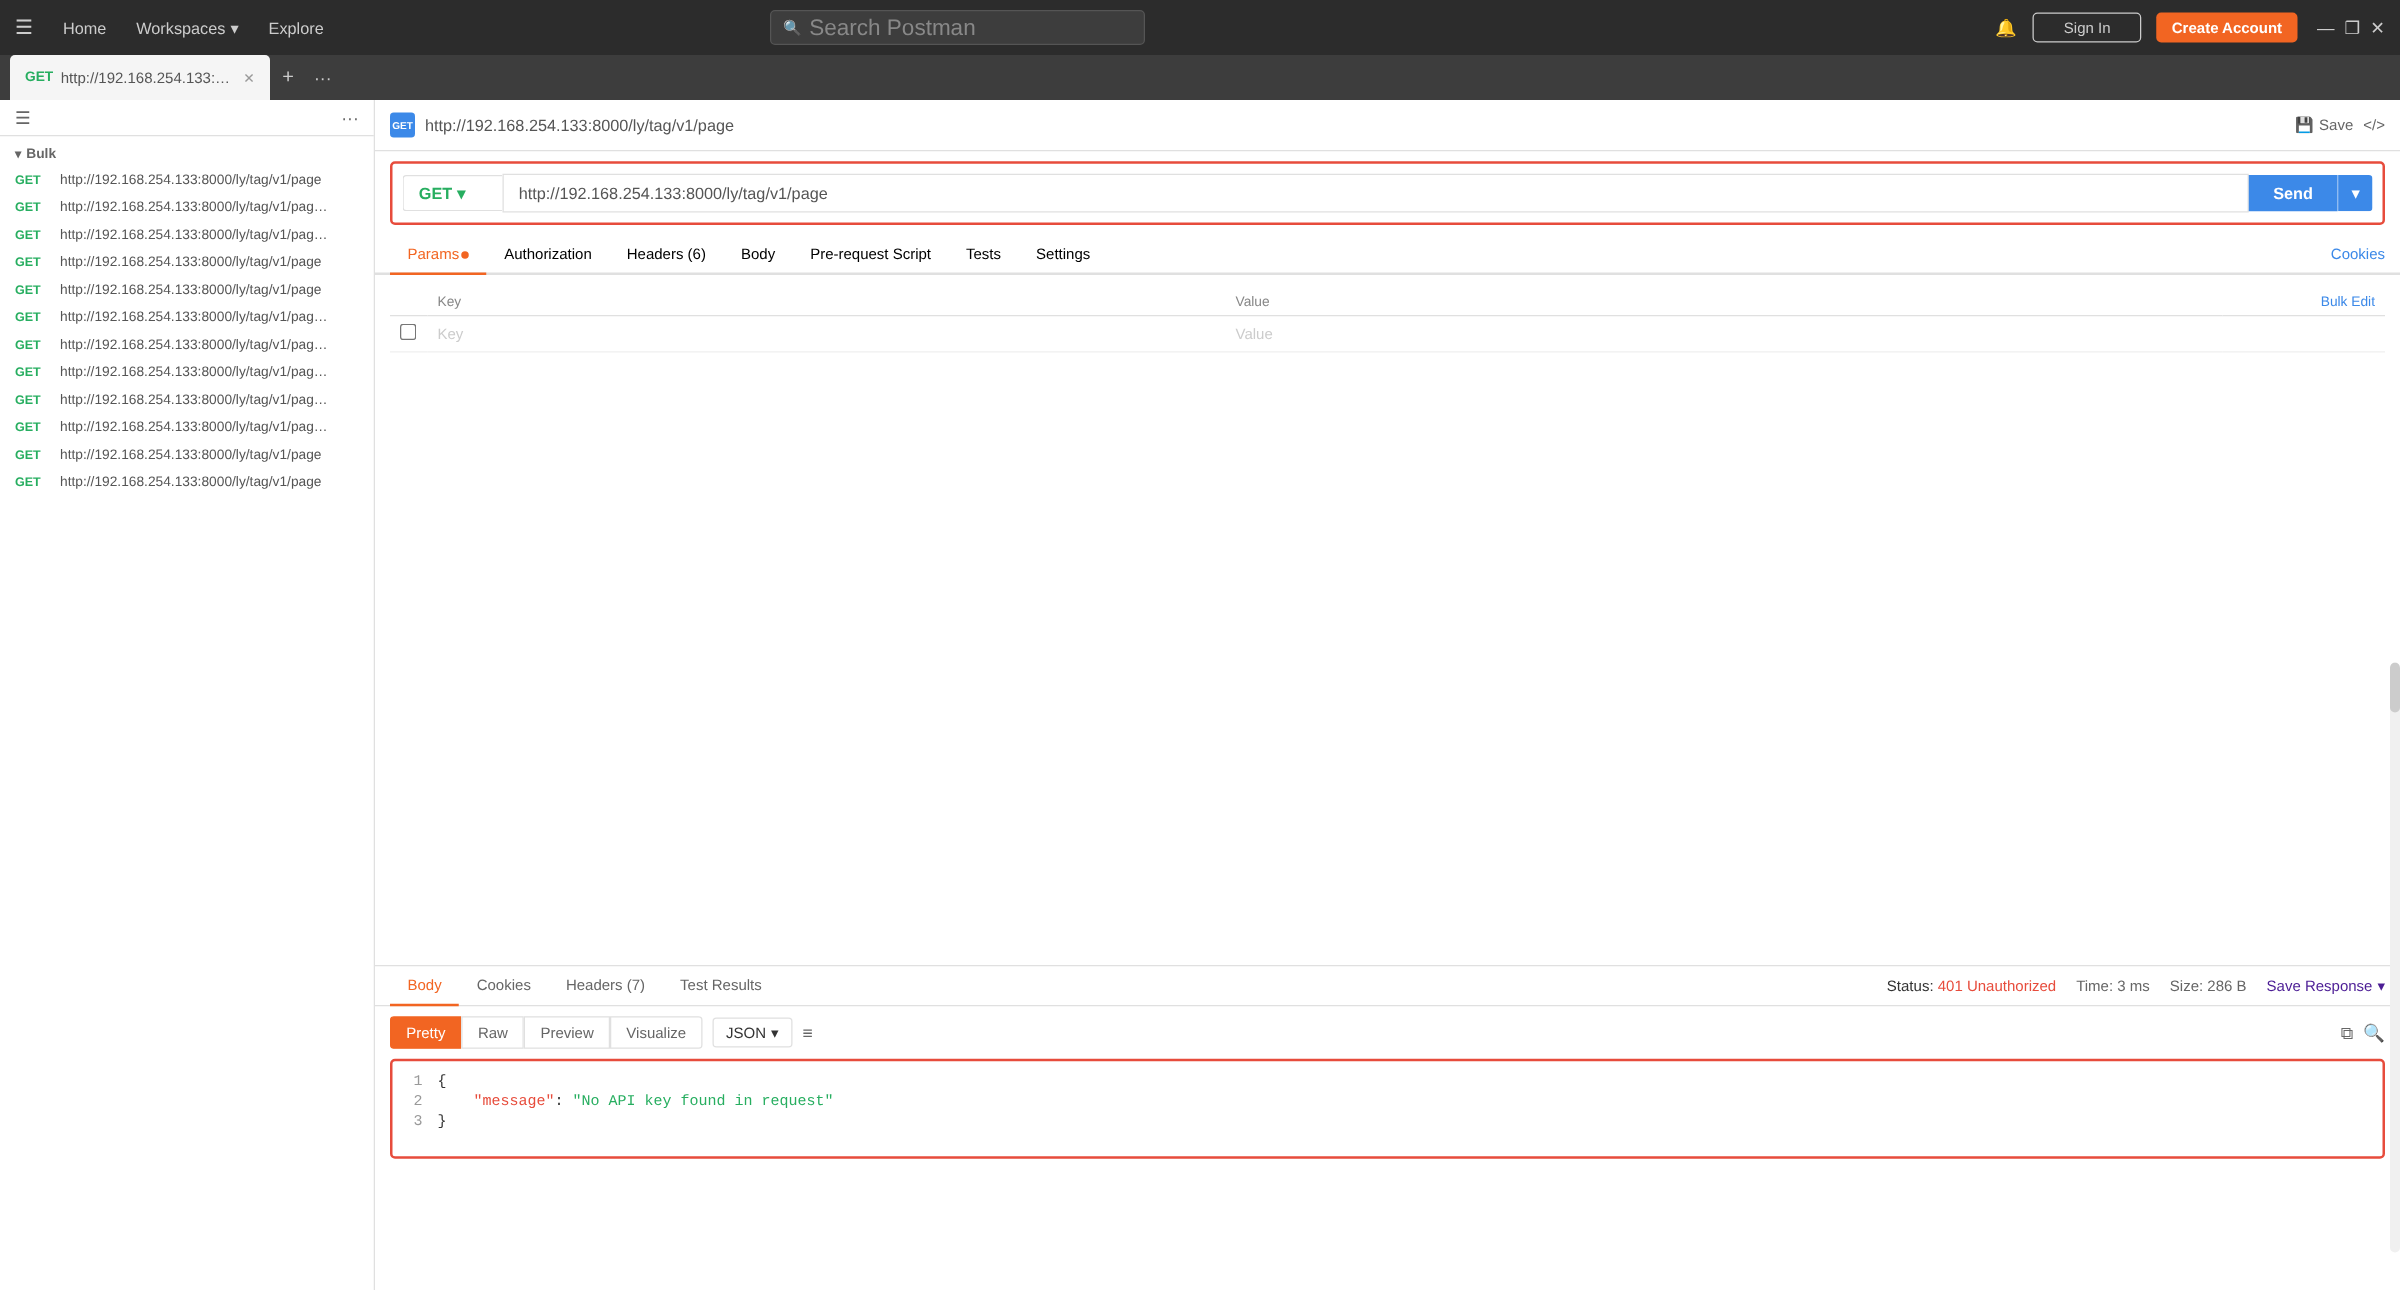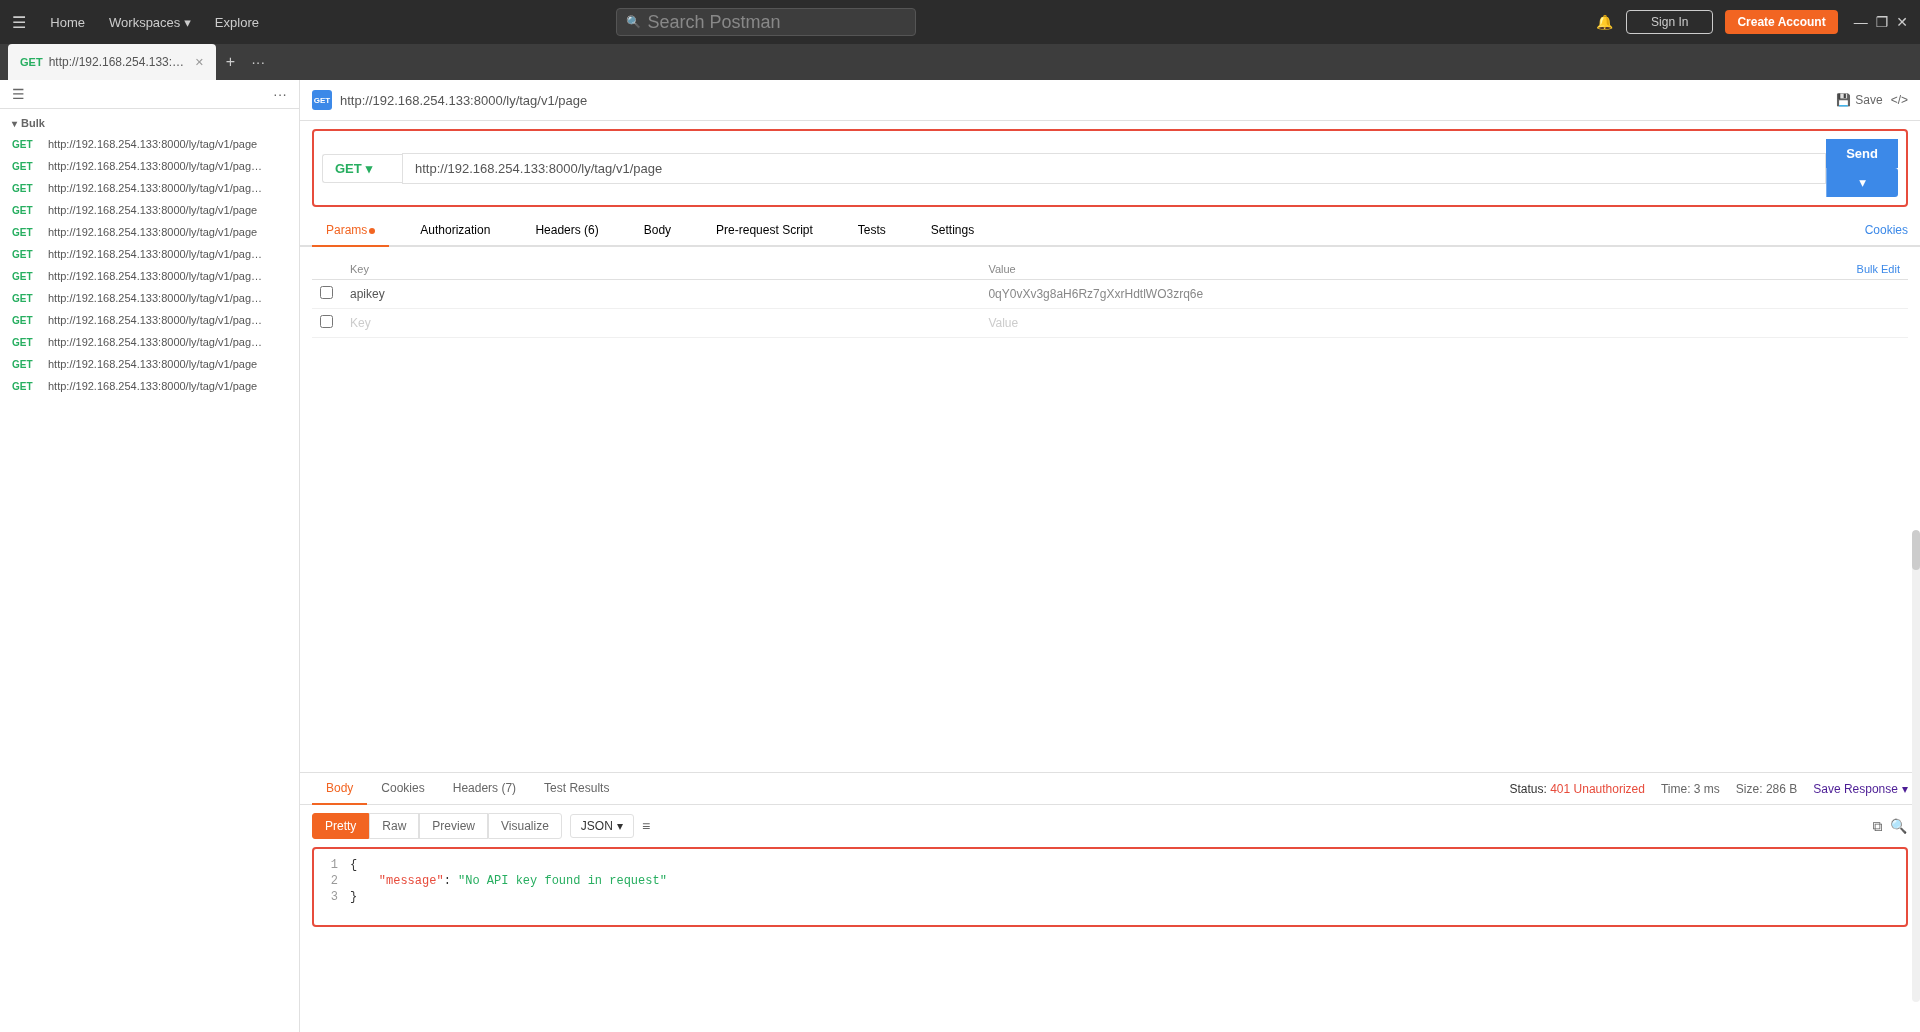--- a/index.html
+++ b/index.html
@@ -54,21 +54,21 @@
     .url-icon-inner { color: #fff; font-size: 8px; font-weight: 700; }
     .url-text { font-size: 13px; color: #555; flex: 1; }
     .save-btn { background: transparent; border: none; color: #666; font-size: 12px; cursor: pointer; display: flex; align-items: center; gap: 4px; }
     .code-btn { background: transparent; border: none; color: #666; font-size: 12px; cursor: pointer; }
 
     
     #request-builder { border: 2px solid #e74c3c; margin: 8px 12px; border-radius: 4px; padding: 8px; }
     #method-url { display: flex; align-items: center; gap: 0; }
     .method-select { border: 1px solid #e0e0e0; border-right: none; padding: 6px 12px; background: #fff; font-size: 13px; color: #333; border-radius: 3px 0 0 3px; cursor: pointer; display: flex; align-items: center; gap: 4px; font-weight: 600; color: #27ae60; min-width: 80px; }
     .url-input { flex: 1; border: 1px solid #e0e0e0; padding: 7px 12px; font-size: 13px; outline: none; color: #555; }
-    .send-btn-wrap { display: flex; flex-direction: column; }
+    .send-btn-wrap { display: flex; }
     .send-btn { background: #3c89e8; border: none; color: #fff; padding: 7px 20px; font-size: 13px; font-weight: 600; cursor: pointer; }
     .send-dropdown { background: #3c89e8; border: none; border-left: 1px solid rgba(255,255,255,0.3); color: #fff; padding: 7px 10px; cursor: pointer; border-radius: 0 3px 3px 0; }
 
     
     #request-tabs { display: flex; align-items: center; padding: 0 12px; border-bottom: 2px solid #e0e0e0; gap: 0; }
     .req-tab { padding: 8px 14px; font-size: 12px; color: #000000; cursor: pointer; border-bottom: 2px solid transparent; margin-bottom: -2px; }
     .req-tab.active { color: #f26522; border-bottom: 2px solid #f26522; }
     .req-tab .dot { display: inline-block; width: 6px; height: 6px; background: #f26522; border-radius: 50%; margin-left: 2px; vertical-align: middle; }
     .cookies-link { margin-left: auto; color: #3c89e8; font-size: 12px; cursor: pointer; }
 
@@ -244,21 +244,21 @@
         </div>
         <input class="url-input" type="text" value="http://192.168.254.133:8000/ly/tag/v1/page" style="">
         <div class="send-btn-wrap">
           <button class="send-btn">Send</button>
           <button class="send-dropdown">▾</button>
         </div>
       </div>
     </div>
 
     <div id="request-tabs">
-      <div id="req-tabs-list" style="display: flex; gap: 17px;">
+      <div id="req-tabs-list" style="display: flex;">
           <div class="req-tab active">Params<span class="dot"></span></div>
           <div class="req-tab">Authorization</div>
           <div class="req-tab">Headers (6)</div>
           <div class="req-tab">Body</div>
           <div class="req-tab">Pre-request Script</div>
           <div class="req-tab">Tests</div>
           <div class="req-tab">Settings</div>
         </div>
       <span class="cookies-link">Cookies</span>
     </div>
@@ -267,26 +267,20 @@
       <table class="params-table">
         <thead>
           <tr>
             <th class="cb-col"></th>
             <th class="key-col">Key</th>
             <th class="val-col">Value</th>
             <th class="bulk-edit">Bulk Edit</th>
           </tr>
         </thead>
         <tbody id="params-tbody">
-        <tr>
-      <td class="cb-col"><input type="checkbox" style=""></td>
-      <td class="key-cell key-col" style="">apikey</td>
-      <td class="val-cell val-col" style="">0qY0vXv3g8aH6Rz7gXxrHdtlWO3zrq6e</td>
-      <td></td>
-    </tr>
             <tr>
       <td class="cb-col"><input type="checkbox" style=""></td>
       <td class="key-cell key-col" style="color:#ccc">Key</td>
       <td class="val-cell val-col" style="color:#ccc">Value</td>
       <td></td>
     </tr>
           </tbody>
       </table>
     </div>
 

